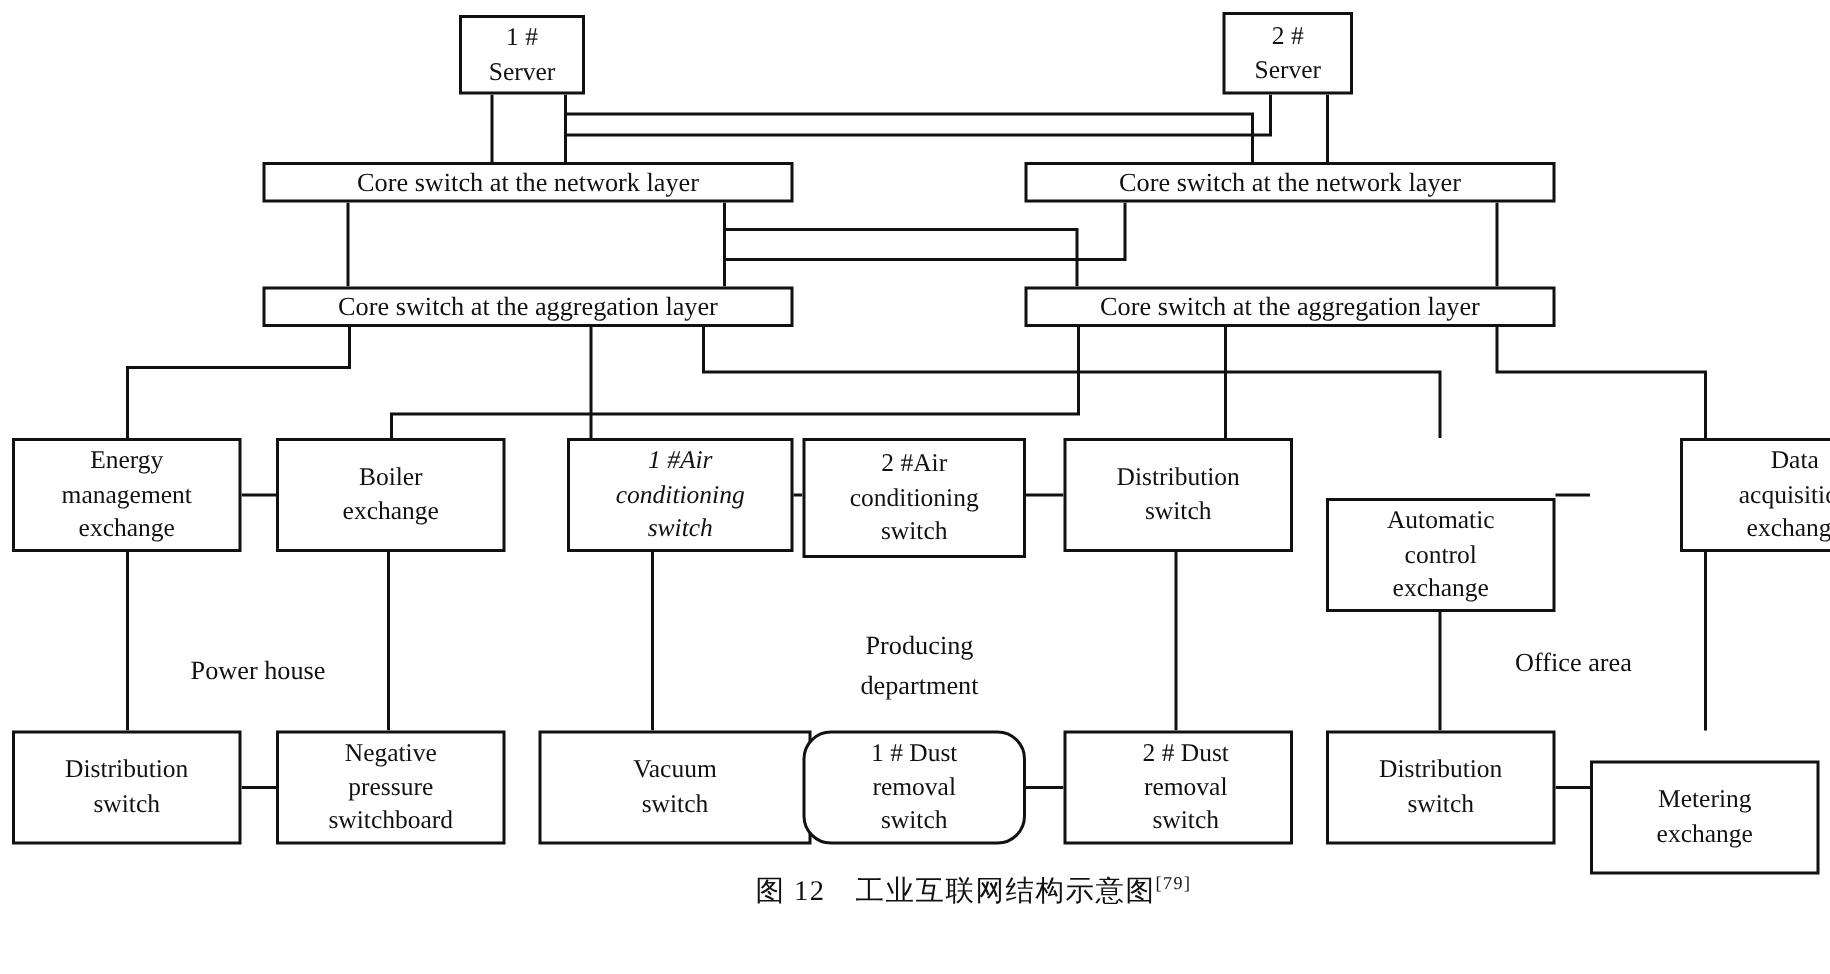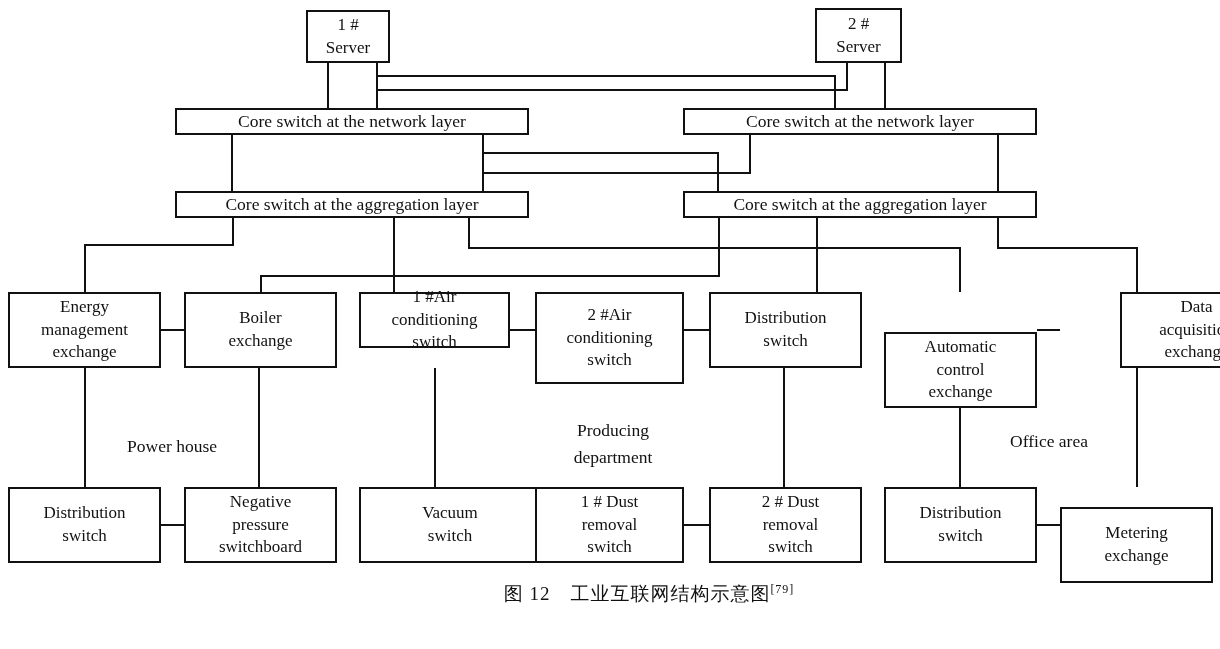--- a/index.html
+++ b/index.html
@@ -82,24 +82,24 @@
   <div class="box wide" style="left:683px;top:108px;width:354px;height:27px;">Core switch at the network layer</div>
 
   <div class="box wide" style="left:175px;top:191px;width:354px;height:27px;">Core switch at the aggregation layer</div>
   <div class="box wide" style="left:683px;top:191px;width:354px;height:27px;">Core switch at the aggregation layer</div>
 
   <div class="box" style="left:8px;top:292px;width:153px;height:76px;">Energy
 management
 exchange</div>
   <div class="box" style="left:184px;top:292px;width:153px;height:76px;">Boiler
 exchange</div>
-  <div class="box" style="left:359px;top:292px;width:151px;height:56px;">1 #Air
+  <div class="box" style="left:378px;top:292px;width:151px;height:76px;font-style:italic;">1 #Air
 conditioning
 switch</div>
-  <div class="box" style="left:535px;top:292px;width:149px;height:92px;">2 #Air
+  <div class="box" style="left:535px;top:292px;width:149px;height:80px;">2 #Air
 conditioning
 switch</div>
   <div class="box" style="left:709px;top:292px;width:153px;height:76px;">Distribution
 switch</div>
   <div class="box" style="left:884px;top:292px;width:153px;height:76px;margin-top:40px;">Automatic
 control
 exchange</div>
   <div class="box" style="left:1120px;top:292px;width:153px;height:76px;font-family:Liberation Serif, serif;">Data
 acquisition
 exchange</div>
@@ -109,21 +109,21 @@
 department</div>
   <div class="area-label" style="left:1049px;top:442px;">Office area</div>
 
   <div class="box" style="left:8px;top:487px;width:153px;height:76px;">Distribution
 switch</div>
   <div class="box" style="left:184px;top:487px;width:153px;height:76px;">Negative
 pressure
 switchboard</div>
   <div class="box" style="left:359px;top:487px;width:182px;height:76px;">Vacuum
 switch</div>
-  <div class="box" style="left:535px;top:487px;width:149px;height:76px;">1 # Dust
+  <div class="box" style="left:535px;top:487px;width:149px;height:76px;border-radius:19px;">1 # Dust
 removal
 switch</div>
   <div class="box" style="left:709px;top:487px;width:153px;height:76px;padding-left:10px;">2 # Dust
 removal
 switch</div>
   <div class="box" style="left:884px;top:487px;width:153px;height:76px;">Distribution
 switch</div>
   <div class="box" style="left:1060px;top:487px;width:153px;height:76px;margin-top:20px;">Metering
 exchange</div>
 

